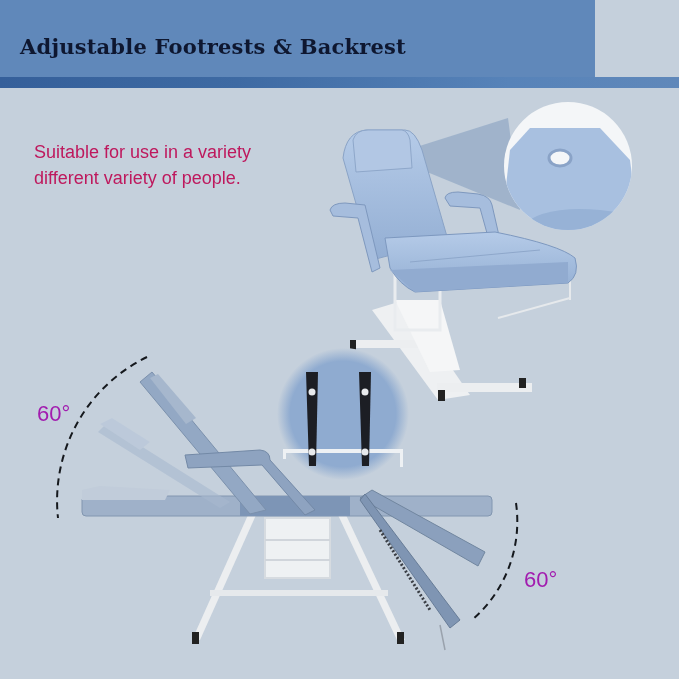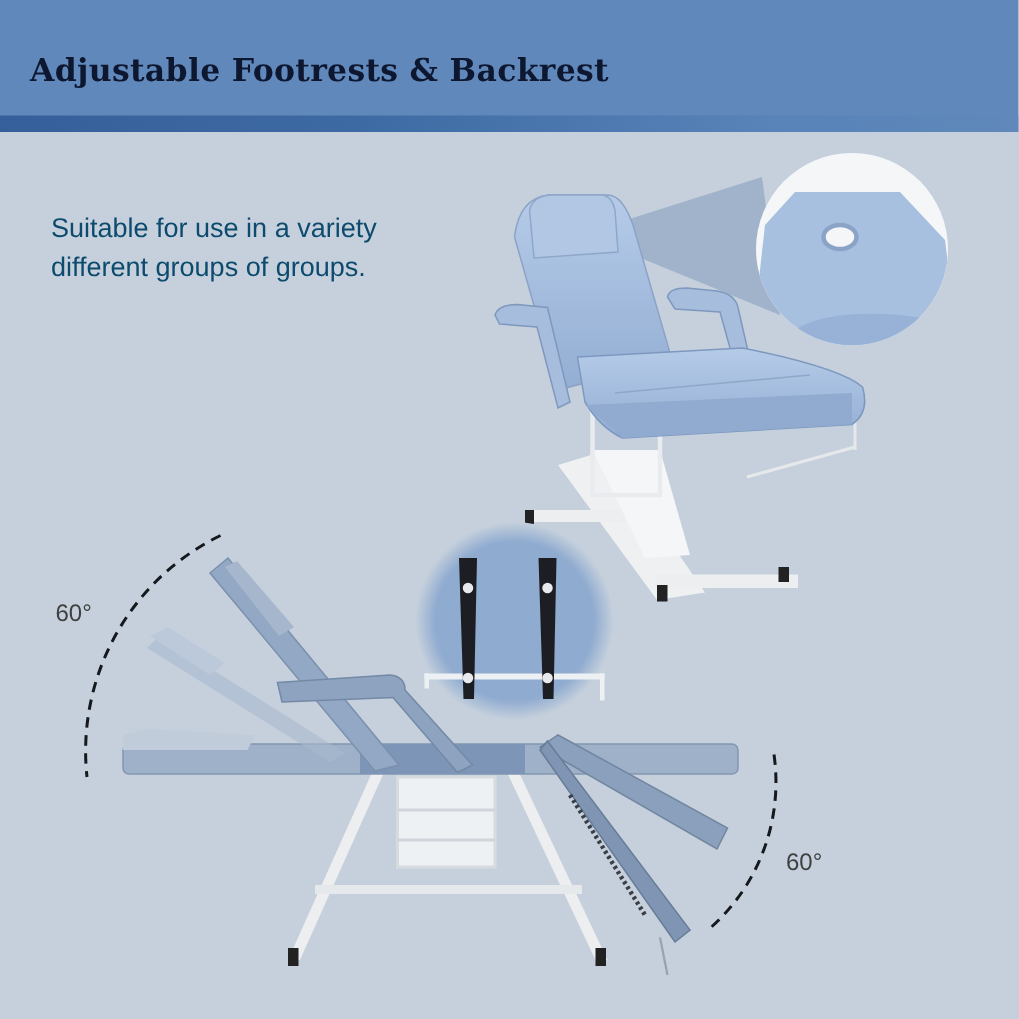--- a/index.html
+++ b/index.html
@@ -1,25 +1,25 @@
 <!DOCTYPE html>
 <html><head>
 <meta charset="utf-8">
 <style>
   html, body { margin:0; padding:0; }
   body { width:679px; height:679px; overflow:hidden; background:#c5d0dc; position:relative; font-family:"Liberation Sans", sans-serif; }
-  .header { position:absolute; left:0; top:0; width:679px; height:88px; background:#6088ba; }
+  .header { position:absolute; left:0; top:0; width:595px; height:88px; background:#6088ba; }
   .header-stripe { position:absolute; left:0; top:77px; width:679px; height:11px;
     background:linear-gradient(90deg,#355f9a 0%,#3e6aa3 35%,#5783b9 75%,#6088ba 100%); }
   .title { position:absolute; left:20px; top:34px; font-family:"DejaVu Serif","Liberation Serif",serif; font-weight:bold;
     font-size:21px; color:#0e1730; letter-spacing:0.2px; }
   .canvas { position:absolute; left:0; top:88px; width:679px; height:591px; background:#c5d0dc; }
-  .desc { position:absolute; left:34px; top:139px; width:280px; font-size:18px; line-height:26px; color:#0c4a6e; }
+  .desc { position:absolute; left:34px; top:139px; width:280px; font-size:18px; line-height:26px; color:#be185d; }
   .desc span { display:block; white-space:nowrap; }
-  .angle-label { position:absolute; font-size:16px; color:#404040;text-align:center; }
+  .angle-label { position:absolute; font-size:22px; color:#a21caf;text-align:center; }
   svg.art { position:absolute; left:0; top:0; }
 </style>
 </head>
 <body>
 
 <div class="header">
   <div class="header-stripe"></div>
   <div class="title">Adjustable Footrests &amp; Backrest</div>
 </div>
 
@@ -129,17 +129,17 @@
     <circle cx="365" cy="392" r="3.5" fill="#e7e9ec"></circle>
     <circle cx="365" cy="452" r="3.5" fill="#e7e9ec"></circle>
   </g>
 
   <path d="M147,357 A160,160 0 0 0 58,518" fill="none" stroke="#15181d" stroke-width="2" stroke-dasharray="7 5"></path>
   <path d="M516,503 A130,130 0 0 1 472,620" fill="none" stroke="#15181d" stroke-width="2" stroke-dasharray="7 5"></path>
 </svg>
 
 <div class="desc">
   <span>Suitable for use in a variety</span>
-  <span>different groups of groups.</span>
+  <span>different variety of people.</span>
 </div>
 
 <div class="angle-label" style="left:37px; top:401px;">60°</div>
 <div class="angle-label" style="left:524px; top:567px;">60°</div>
 
 </body></html>

